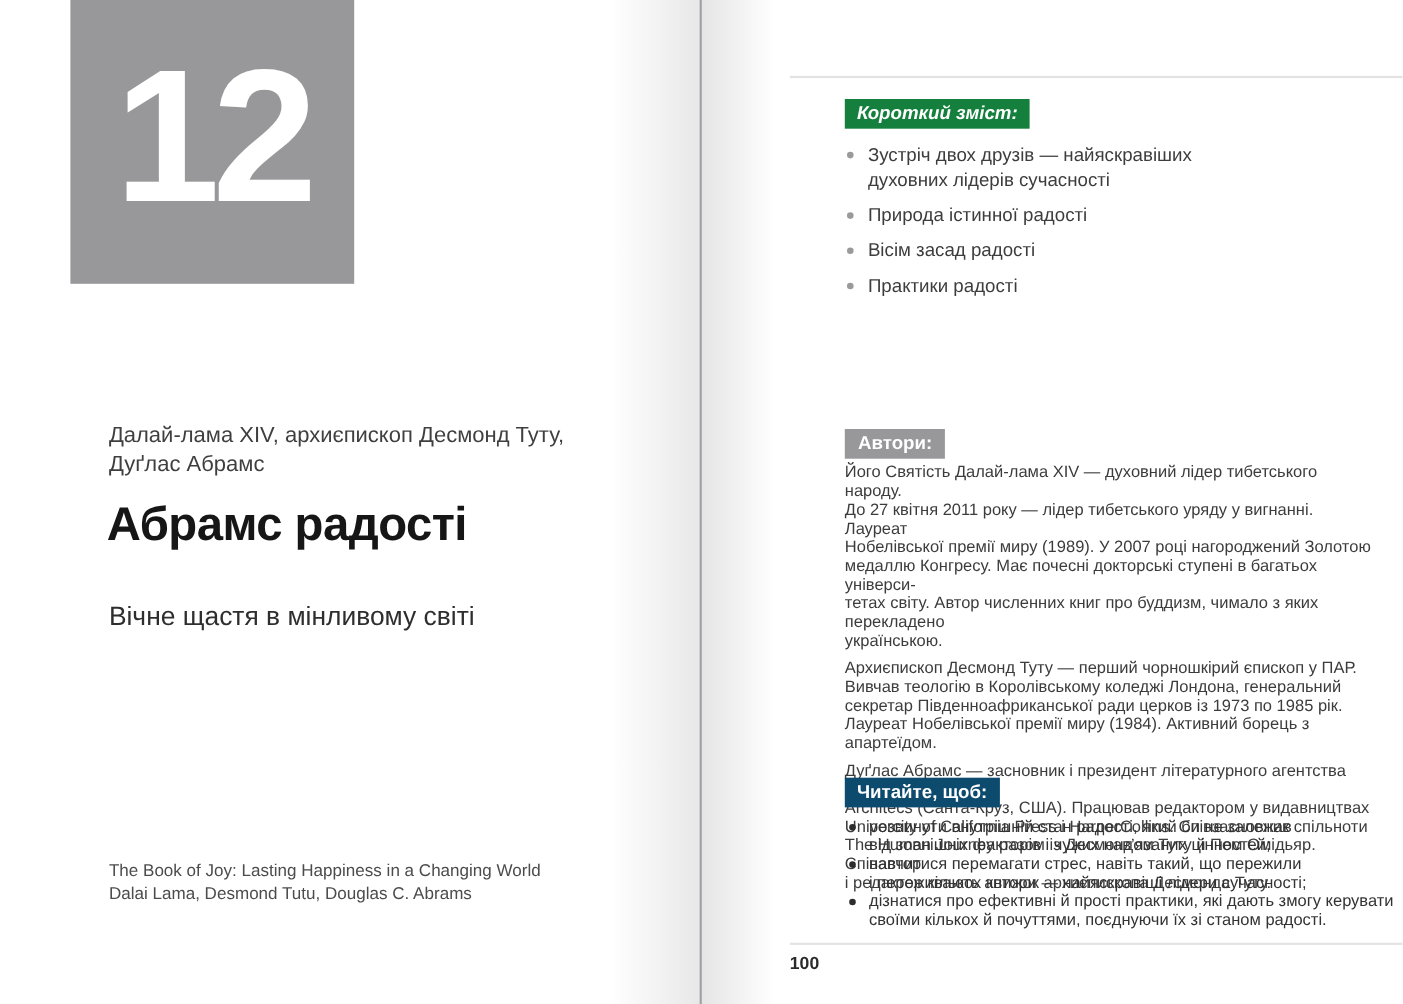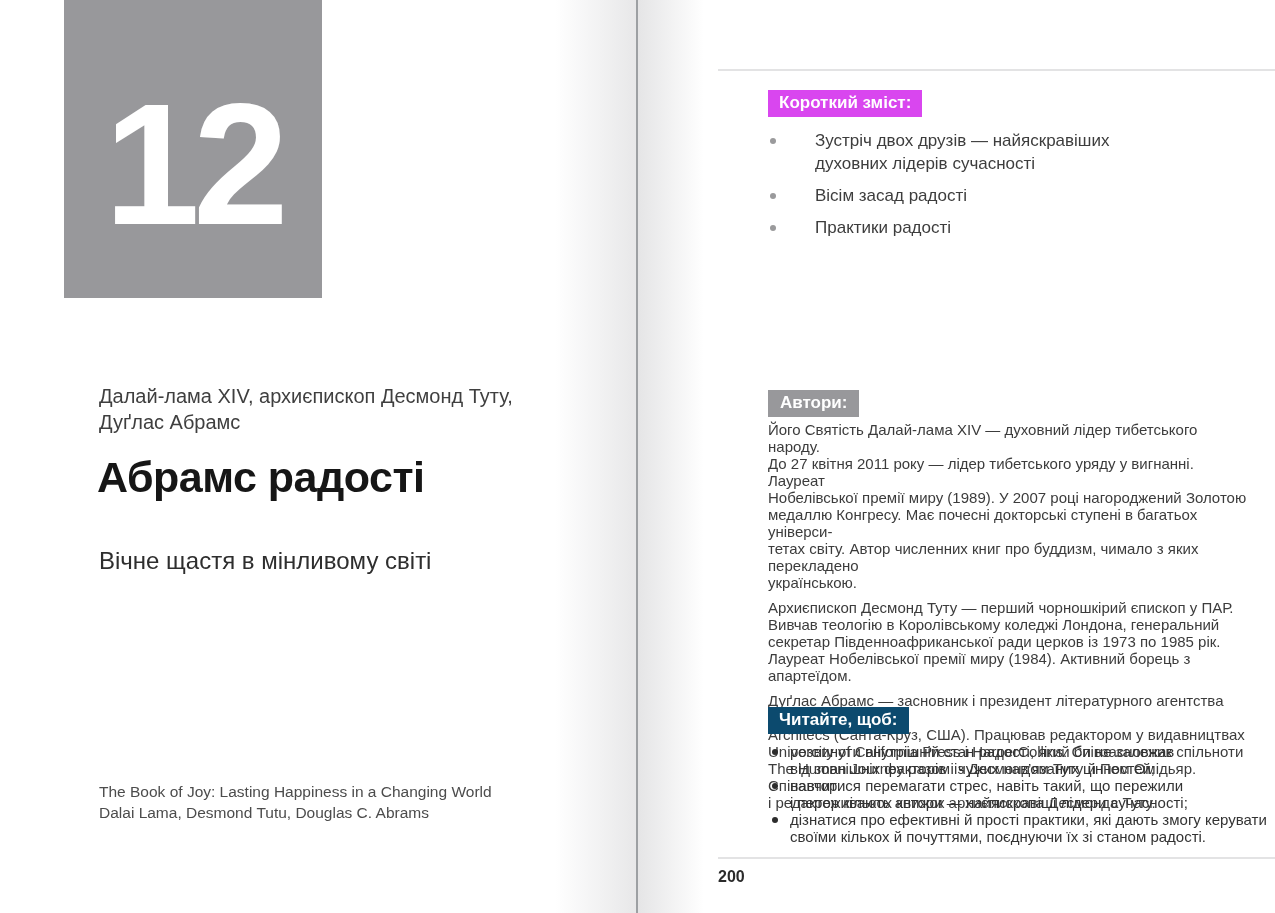--- a/index.html
+++ b/index.html
@@ -26,21 +26,21 @@
     background:#9da0a3; pointer-events:none;
   }
   .spine-shade-right {
     position:absolute; left:638px; top:0; width:66px; height:913px;
     background:linear-gradient(to right, rgba(110,110,116,0.18), rgba(110,110,116,0));
     pointer-events:none;
   }
 
   
   .chapter-box {
-    position:absolute; left:64px; top:0; width:258px; height:298px;
+    position:absolute; left:64px; top:0; width:258px; height:258px;
     background:#98989b;
   }
   .chapter-number {
     position:absolute; left:0; right:0; bottom:18px;
     text-align:center;
     font-size:172px; line-height:1.35; font-weight:700;
     letter-spacing:-7px; color:#ffffff;
   }
   .authors-left {
     position:absolute; left:99px; top:383px;
@@ -79,21 +79,21 @@
   .badge-authors { top:390px;padding-left:12px; }
   .badge-readto  { top:707px; }
 
   .summary-list { position:absolute; left:132px; top:129px; width:420px; }
   .summary-item { display:flex; margin-bottom:9px; }
   .summary-item .dot {
     width:6px; height:6px; border-radius:50%;
     background:#9a9a9c; margin:9px 13px 0 0; flex:none;
   }
   .summary-item .txt {
-    font-size:17px; line-height:23px; color:#3d3d3d; white-space:pre-line;margin-left:26px;
+    font-size:17px; line-height:23px; color:#3d3d3d; white-space:pre-line;
   }
 
   .authors-paras { position:absolute; left:130px; top:421px; width:480px; }
   .authors-paras p {
     font-size:15px; line-height:17px; color:#3c3c3c;
     margin-bottom:8px; white-space:pre-line;
   }
 
   .readto-list { position:absolute; left:134px; top:744px; width:500px; }
   .readto-item { display:flex; margin-bottom:1px; }
@@ -125,27 +125,31 @@
 
   <div class="book-subtitle">Вічне щастя в мінливому світі</div>
 
   <div class="original-ref">The Book of Joy: Lasting Happiness in a Changing World
 Dalai Lama, Desmond Tutu, Douglas C. Abrams</div>
 </div>
 
 <div class="page page-right">
   <div class="rule rule-top"></div>
 
-  <div class="badge badge-summary" style="background: #d946ef;">Короткий зміст:</div>
+  <div class="badge badge-summary" style="background: #15803d; font-style: italic;">Короткий зміст:</div>
 
   <div class="summary-list">
     <div class="summary-item">
       <span class="dot"></span>
       <div class="txt">Зустріч двох друзів — найяскравіших
 духовних лідерів сучасності</div>
+    </div>
+    <div class="summary-item">
+      <span class="dot"></span>
+      <div class="txt">Природа істинної радості</div>
     </div>
     <div class="summary-item">
       <span class="dot"></span>
       <div class="txt">Вісім засад радості</div>
     </div>
     <div class="summary-item">
       <span class="dot"></span>
       <div class="txt">Практики радості</div>
     </div>
   </div>
@@ -184,18 +188,18 @@
 і переживають автори — найяскравіші лідери сучасності;</div>
     </div>
     <div class="readto-item">
       <span class="dot"></span>
       <div class="txt">дізнатися про ефективні й прості практики, які дають змогу керувати
 своїми кількох й почуттями, поєднуючи їх зі станом радості.</div>
     </div>
   </div>
 
   <div class="rule rule-bottom"></div>
-  <div class="page-number">200</div>
+  <div class="page-number">100</div>
 </div>
 
 <div class="spine-shade-left"></div>
 <div class="spine-line"></div>
 <div class="spine-shade-right"></div>
 
 </body></html>

